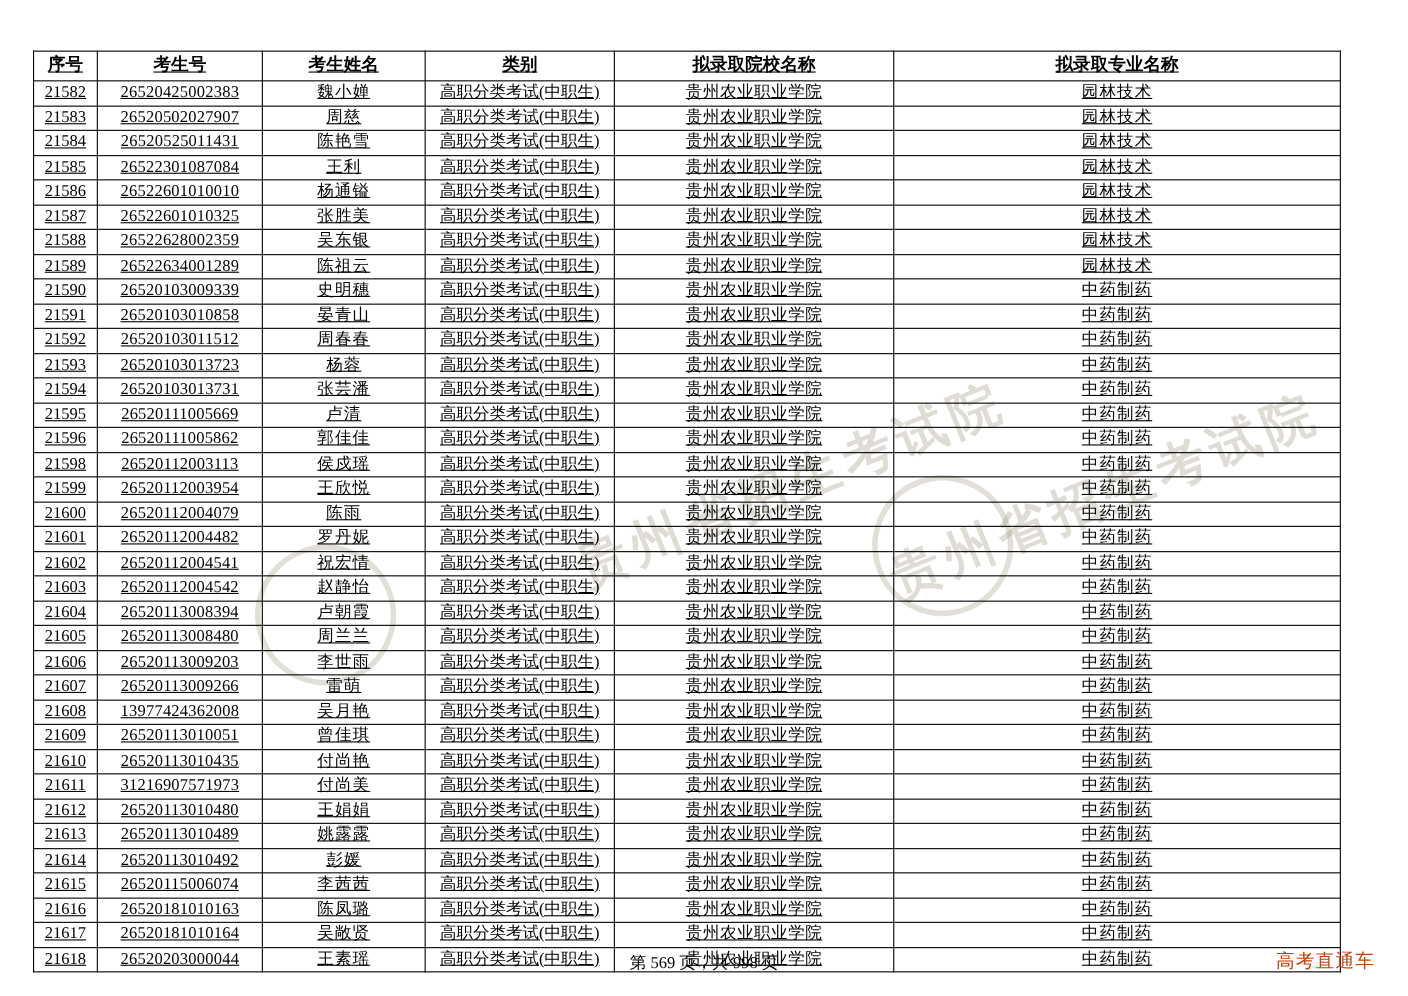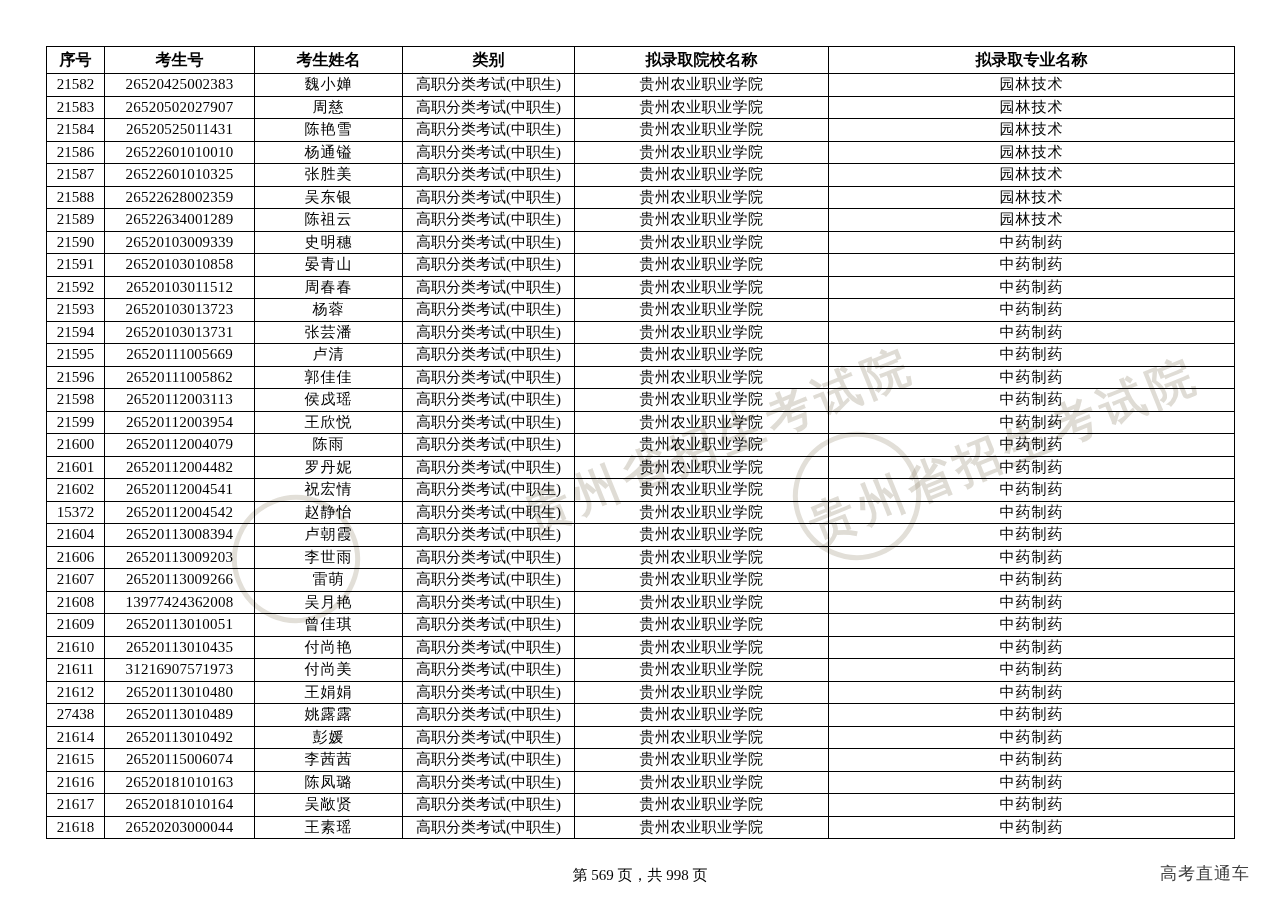--- a/index.html
+++ b/index.html
@@ -19,23 +19,24 @@
   .page {
     position: absolute;
     left: 0;
     top: 0;
     width: 1280px;
     height: 905px;
   }
 
   .table-wrap {
     position: absolute;
-    left: 46px;
+    left: 30px;
     top: 46px;
     width: 1188px;
+    text-decoration: underline;
   }
 
   table.admit {
     border-collapse: collapse;
     width: 1188px;
     table-layout: fixed;
     background: transparent;
   }
 
   table.admit th,
@@ -82,21 +83,21 @@
     text-align: center;
     font-size: 15px;
     font-family: "Liberation Serif", "DejaVu Serif", serif;
   }
 
   .brand {
     position: absolute;
     right: 30px;
     top: 862px;
     font-size: 17px;
-    color: #404040;
+    color: #c2410c;
     font-family: "Liberation Sans", sans-serif;
     letter-spacing: 1px;
   }
 
   
   .wm {
     position: absolute;
     color: rgba(150, 140, 115, 0.30);
     font-family: "Liberation Serif", "DejaVu Serif", serif;
     font-weight: bold;
@@ -188,20 +189,28 @@
           </tr>
           <tr>
             <td class="num">21584</td>
             <td class="examid">26520525011431</td>
             <td class="name">陈艳雪</td>
             <td class="category">高职分类考试(中职生)</td>
             <td class="school">贵州农业职业学院</td>
             <td class="major">园林技术</td>
           </tr>
           <tr>
+            <td class="num">21585</td>
+            <td class="examid">26522301087084</td>
+            <td class="name">王利</td>
+            <td class="category">高职分类考试(中职生)</td>
+            <td class="school">贵州农业职业学院</td>
+            <td class="major">园林技术</td>
+          </tr>
+          <tr>
             <td class="num">21586</td>
             <td class="examid">26522601010010</td>
             <td class="name">杨通镒</td>
             <td class="category">高职分类考试(中职生)</td>
             <td class="school">贵州农业职业学院</td>
             <td class="major">园林技术</td>
           </tr>
           <tr>
             <td class="num">21587</td>
             <td class="examid">26522601010325</td>
@@ -316,36 +325,44 @@
           </tr>
           <tr>
             <td class="num">21602</td>
             <td class="examid">26520112004541</td>
             <td class="name">祝宏情</td>
             <td class="category">高职分类考试(中职生)</td>
             <td class="school">贵州农业职业学院</td>
             <td class="major">中药制药</td>
           </tr>
           <tr>
-            <td class="num">15372</td>
+            <td class="num">21603</td>
             <td class="examid">26520112004542</td>
             <td class="name">赵静怡</td>
             <td class="category">高职分类考试(中职生)</td>
             <td class="school">贵州农业职业学院</td>
             <td class="major">中药制药</td>
           </tr>
           <tr>
             <td class="num">21604</td>
             <td class="examid">26520113008394</td>
             <td class="name">卢朝霞</td>
             <td class="category">高职分类考试(中职生)</td>
             <td class="school">贵州农业职业学院</td>
             <td class="major">中药制药</td>
           </tr>
           <tr>
+            <td class="num">21605</td>
+            <td class="examid">26520113008480</td>
+            <td class="name">周兰兰</td>
+            <td class="category">高职分类考试(中职生)</td>
+            <td class="school">贵州农业职业学院</td>
+            <td class="major">中药制药</td>
+          </tr>
+          <tr>
             <td class="num">21606</td>
             <td class="examid">26520113009203</td>
             <td class="name">李世雨</td>
             <td class="category">高职分类考试(中职生)</td>
             <td class="school">贵州农业职业学院</td>
             <td class="major">中药制药</td>
           </tr>
           <tr>
             <td class="num">21607</td>
             <td class="examid">26520113009266</td>
@@ -388,21 +405,21 @@
           </tr>
           <tr>
             <td class="num">21612</td>
             <td class="examid">26520113010480</td>
             <td class="name">王娟娟</td>
             <td class="category">高职分类考试(中职生)</td>
             <td class="school">贵州农业职业学院</td>
             <td class="major">中药制药</td>
           </tr>
           <tr>
-            <td class="num">27438</td>
+            <td class="num">21613</td>
             <td class="examid">26520113010489</td>
             <td class="name">姚露露</td>
             <td class="category">高职分类考试(中职生)</td>
             <td class="school">贵州农业职业学院</td>
             <td class="major">中药制药</td>
           </tr>
           <tr>
             <td class="num">21614</td>
             <td class="examid">26520113010492</td>
             <td class="name">彭媛</td>

